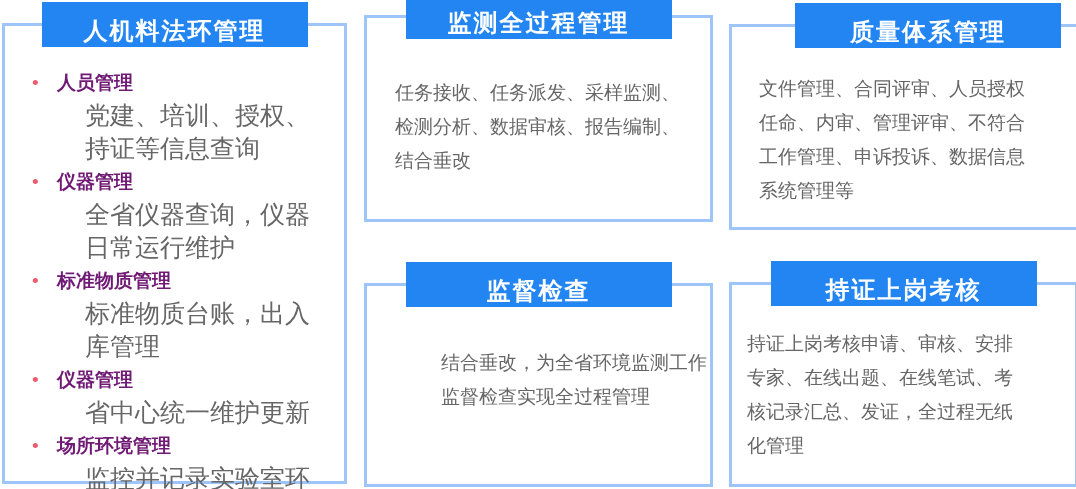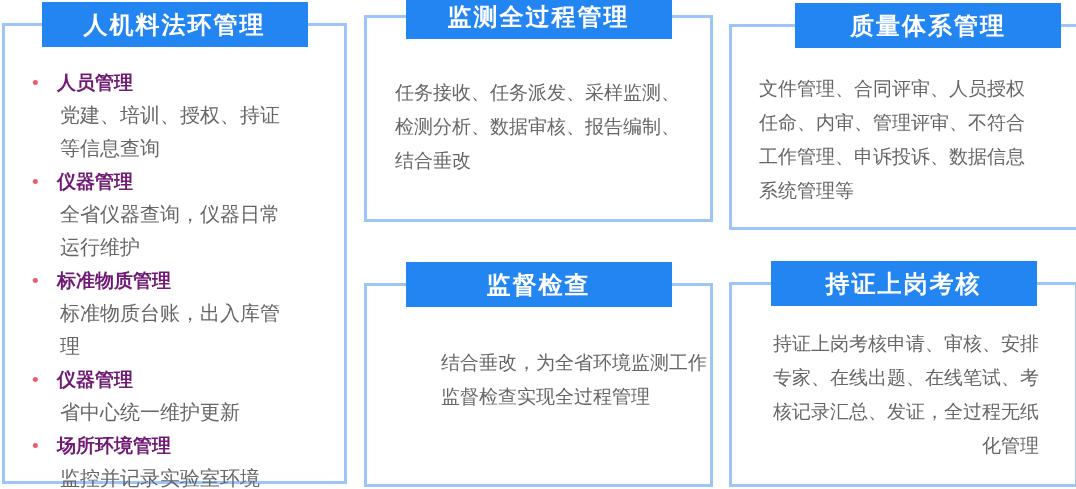--- a/index.html
+++ b/index.html
@@ -27,21 +27,21 @@
     left: 50%;
     transform: translateX(-50%);
     width: 266px;
     height: 45px;
     background: #2285F2;
     color: #ffffff;
     font-size: 24px;
     font-weight: bold;
     letter-spacing: 2px;
     display: flex;
-    align-items: center;
+    align-items: flex-end;
     justify-content: center;
     white-space: nowrap;
   }
   
   .card-left        { left: 2px;   top: 23px;  width: 345px; height: 461px; }
   .card-mid-top     { left: 364px; top: 15px;  width: 349px; height: 207px; }
   .card-right-top   { left: 729px; top: 24px;  width: 398px; height: 206px; }
   .card-mid-bottom  { left: 364px; top: 283px; width: 349px; height: 204px; padding-left: 46px; }
   .card-right-bottom{ left: 729px; top: 282px; width: 349px; height: 205px; }
 
@@ -60,37 +60,37 @@
     font-size: 19px;
     line-height: 33px;
   }
   .item-title {
     color: #701a75;
     font-size: 19px;
     font-weight: bold;
     line-height: 33px;
   }
   .item-desc {
-    margin-left: 3px;
+    margin-left: 28px;
     width: 232px;
     color: #666666;
-    font-size: 20px;
+    font-size: 25px;
     line-height: 33px;
   }
 
   
   .card-body {
     color: #666666;
     font-size: 19px;
     line-height: 34px;
   }
   .card-mid-top .card-body      { padding: 58px 0 0 28px; width: 287px; }
   .card-right-top .card-body    { padding: 45px 0 0 27px; width: 270px; }
   .card-mid-bottom .card-body   { padding: 60px 0 0 28px; width: 270px; }
-  .card-right-bottom .card-body { padding: 42px 0 0 37px; width: 270px; text-align: right; }
+  .card-right-bottom .card-body { padding: 42px 0 0 15px; width: 270px; }
 </style>
 </head>
 <body>
 
 <div class="canvas">
 
   <div class="card card-left">
     <div class="card-header">
       <span>人机料法环管理</span>
     </div>

